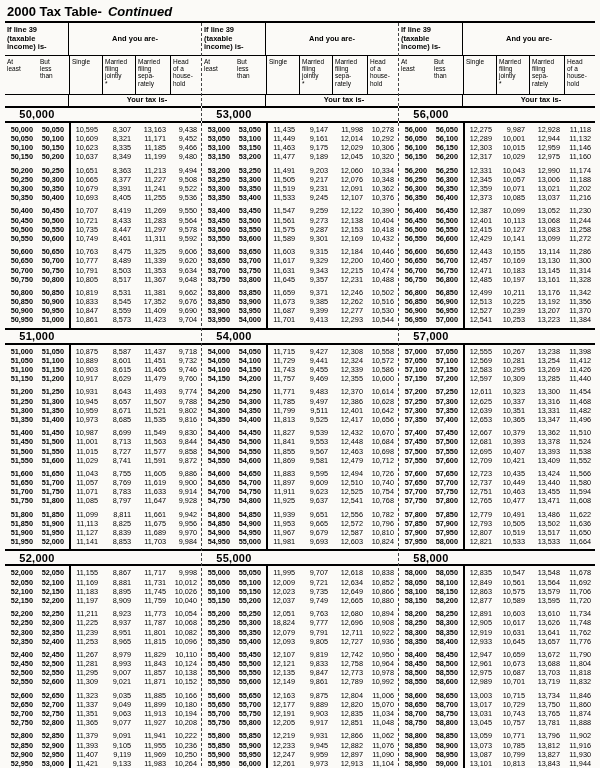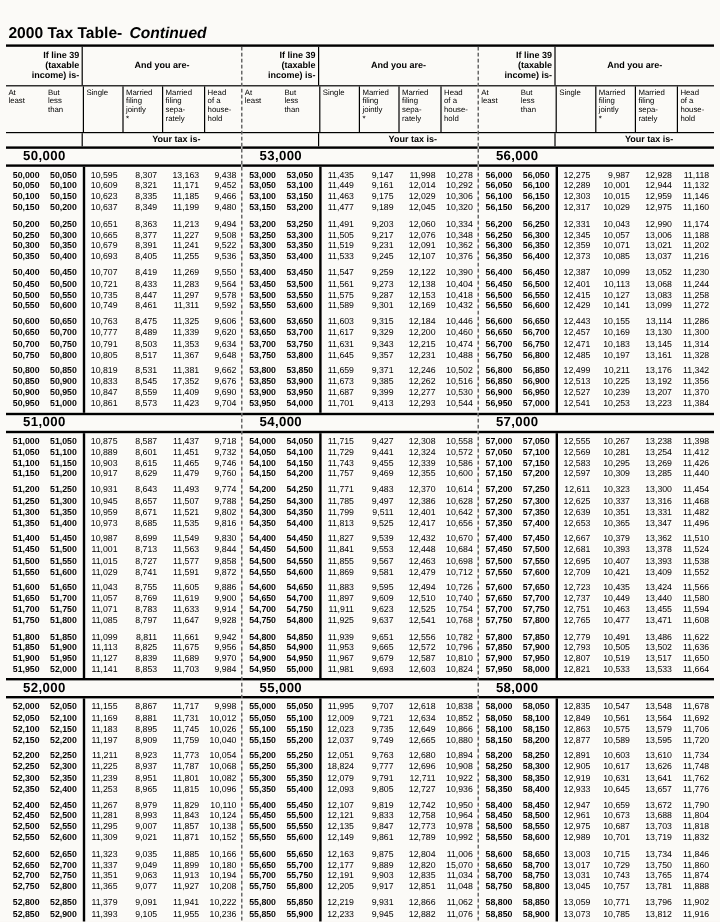--- a/index.html
+++ b/index.html
@@ -1,28 +1,28 @@
 <!DOCTYPE html>
 <html><head>
 <meta charset="utf-8">
 <style>
   * { box-sizing: border-box; margin: 0; padding: 0; }
   html,body { width:600px; height:768px; background:#f7f6f2; overflow:hidden; }
   body { font-family:"Liberation Sans", sans-serif; color:#000; }
-  .page { width:600px; height:768px; padding:19px 5px 0 5px; background:#fbfaf7; }
+  .page { width:600px; height:768px; padding:3px 5px 0 5px; background:#fbfaf7; }
   .title-row { font-size:13px; padding:1px 0 2px 2px; }
   .title-main { font-weight:bold; }
   .title-cont { font-style:italic; font-weight:bold; margin-left:6px; }
   .tablewrap { border-top:2px solid #000; border-bottom:2px solid #000; }
   .panels { display:flex; }
   .panel { flex:1 1 0; min-width:0; }
   .panel + .panel { border-left:1px dashed #444; }
   
   .ph-top { display:grid; grid-template-columns:64px 1fr; border-bottom:1px solid #000; }
-  .ph-income { font-weight:bold; font-size:7.5px; line-height:1.15; padding:3px 2px; white-space:pre-line; border-right:1.5px solid #000;text-align:right; }
+  .ph-income { font-weight:bold; font-size:7.5px; line-height:1.15; padding:3px 2px; white-space:pre-line; border-right:1.5px solid #000; }
   .ph-youare { font-weight:bold; font-size:7.5px; display:flex; align-items:center; justify-content:center; text-align:left; }
   .ph-cols { display:grid; grid-template-columns:33px 31px 33px 33px 35px 1fr; border-bottom:1px solid #000; }
   .ph-col { font-size:6.5px; line-height:1.12; padding:2px 1px 2px 2px; white-space:pre-line; min-height:38px; }
   .ph-col.t { border-left:1px solid #000; }
   .ph-col.t0 { border-left:1.5px solid #000; }
   .ph-taxis { display:grid; grid-template-columns:64px 1fr; height:11px;gap:24px; }
   .ph-taxis .sp { border-right:1.5px solid #000; }
   .ph-taxis .lbl { font-weight:bold; font-size:7.5px; text-align:center; }
   
   .band { border-top:2px solid #000; border-bottom:2px solid #000; height:17px; display:flex; align-items:center; }

